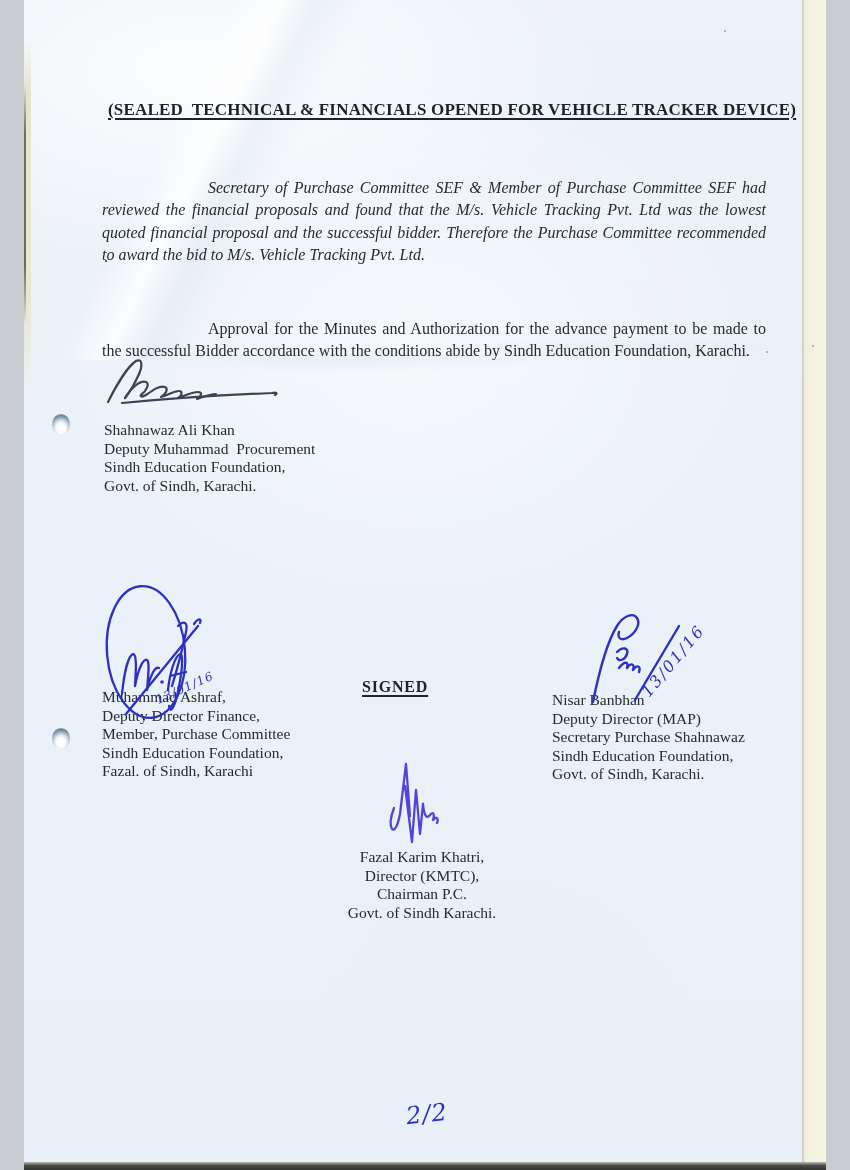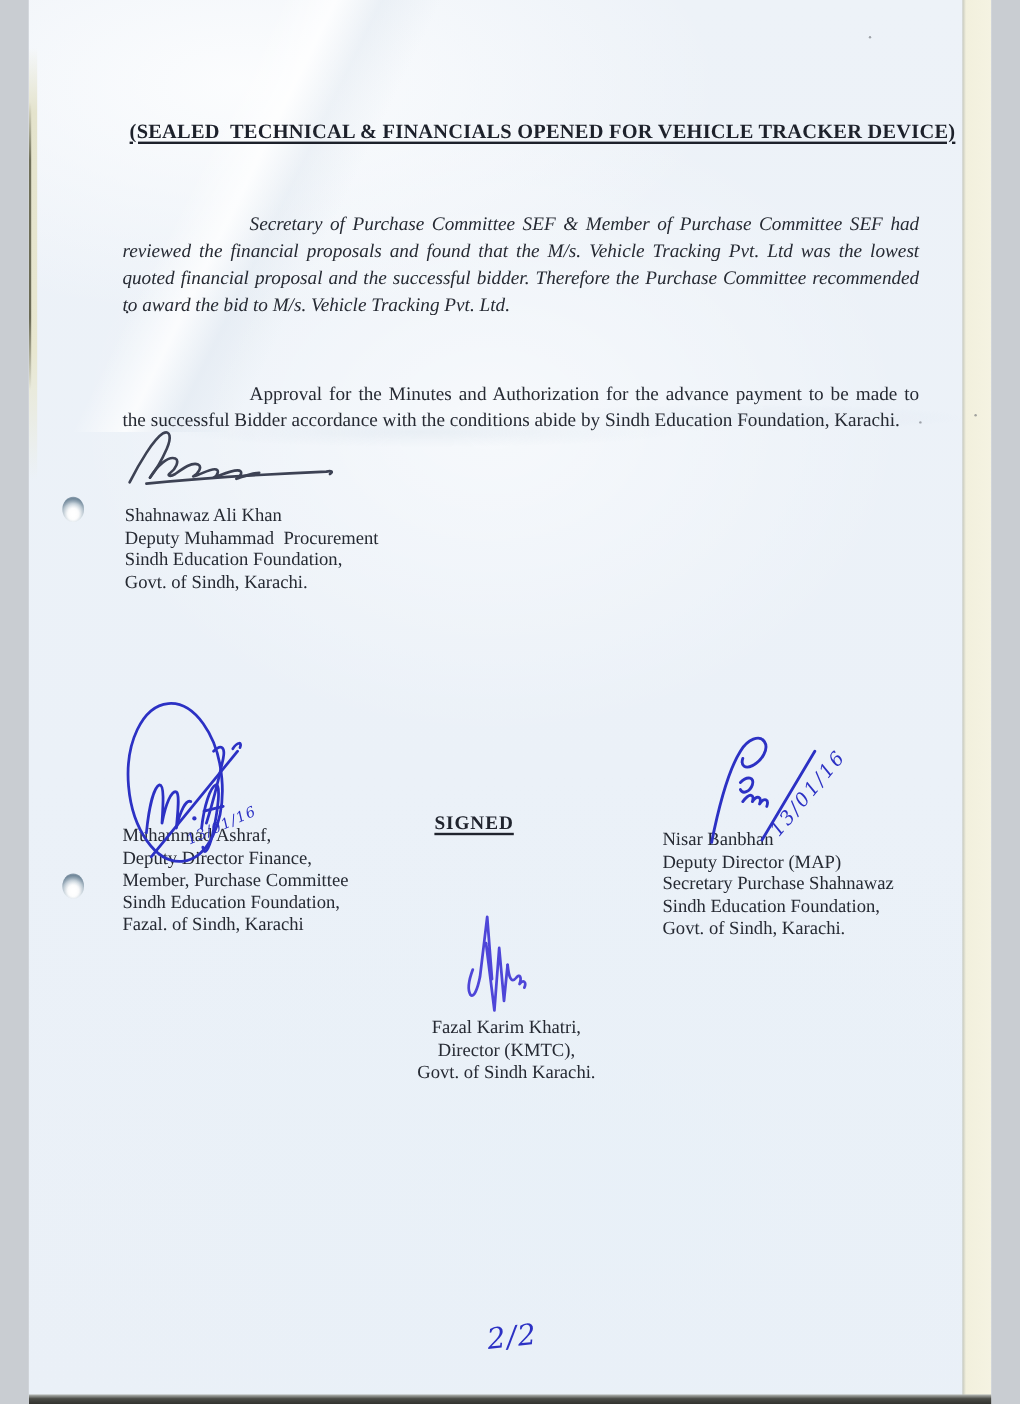--- a/index.html
+++ b/index.html
@@ -158,18 +158,19 @@
 
   <svg class="sig-svg svg-fazal" width="74" height="94" viewBox="0 0 74 94">
     <g class="sig-stroke ink-purple" stroke-width="2.3">
       <path d="M20,50 C17,58 15,66 18,71 C21,74 24,66 26,56 L32,6 L36,58 L31,28 L38,84 L42,32 L46,76 L49,46"></path>
       <path d="M49,46 C50,56 52,62 56,57 C59,53 61,56 59,62 C62,58 65,60 63,65"></path>
     </g>
   </svg>
   <div class="sig-block blk-fazal">
     <div>Fazal Karim Khatri,</div>
     <div>Director (KMTC),</div>
+    <div>Chairman P.C.</div>
     <div>Govt. of Sindh Karachi.</div>
   </div>
 
   <div class="page-num">2/2</div>
 
 </div>
 
 </body></html>

